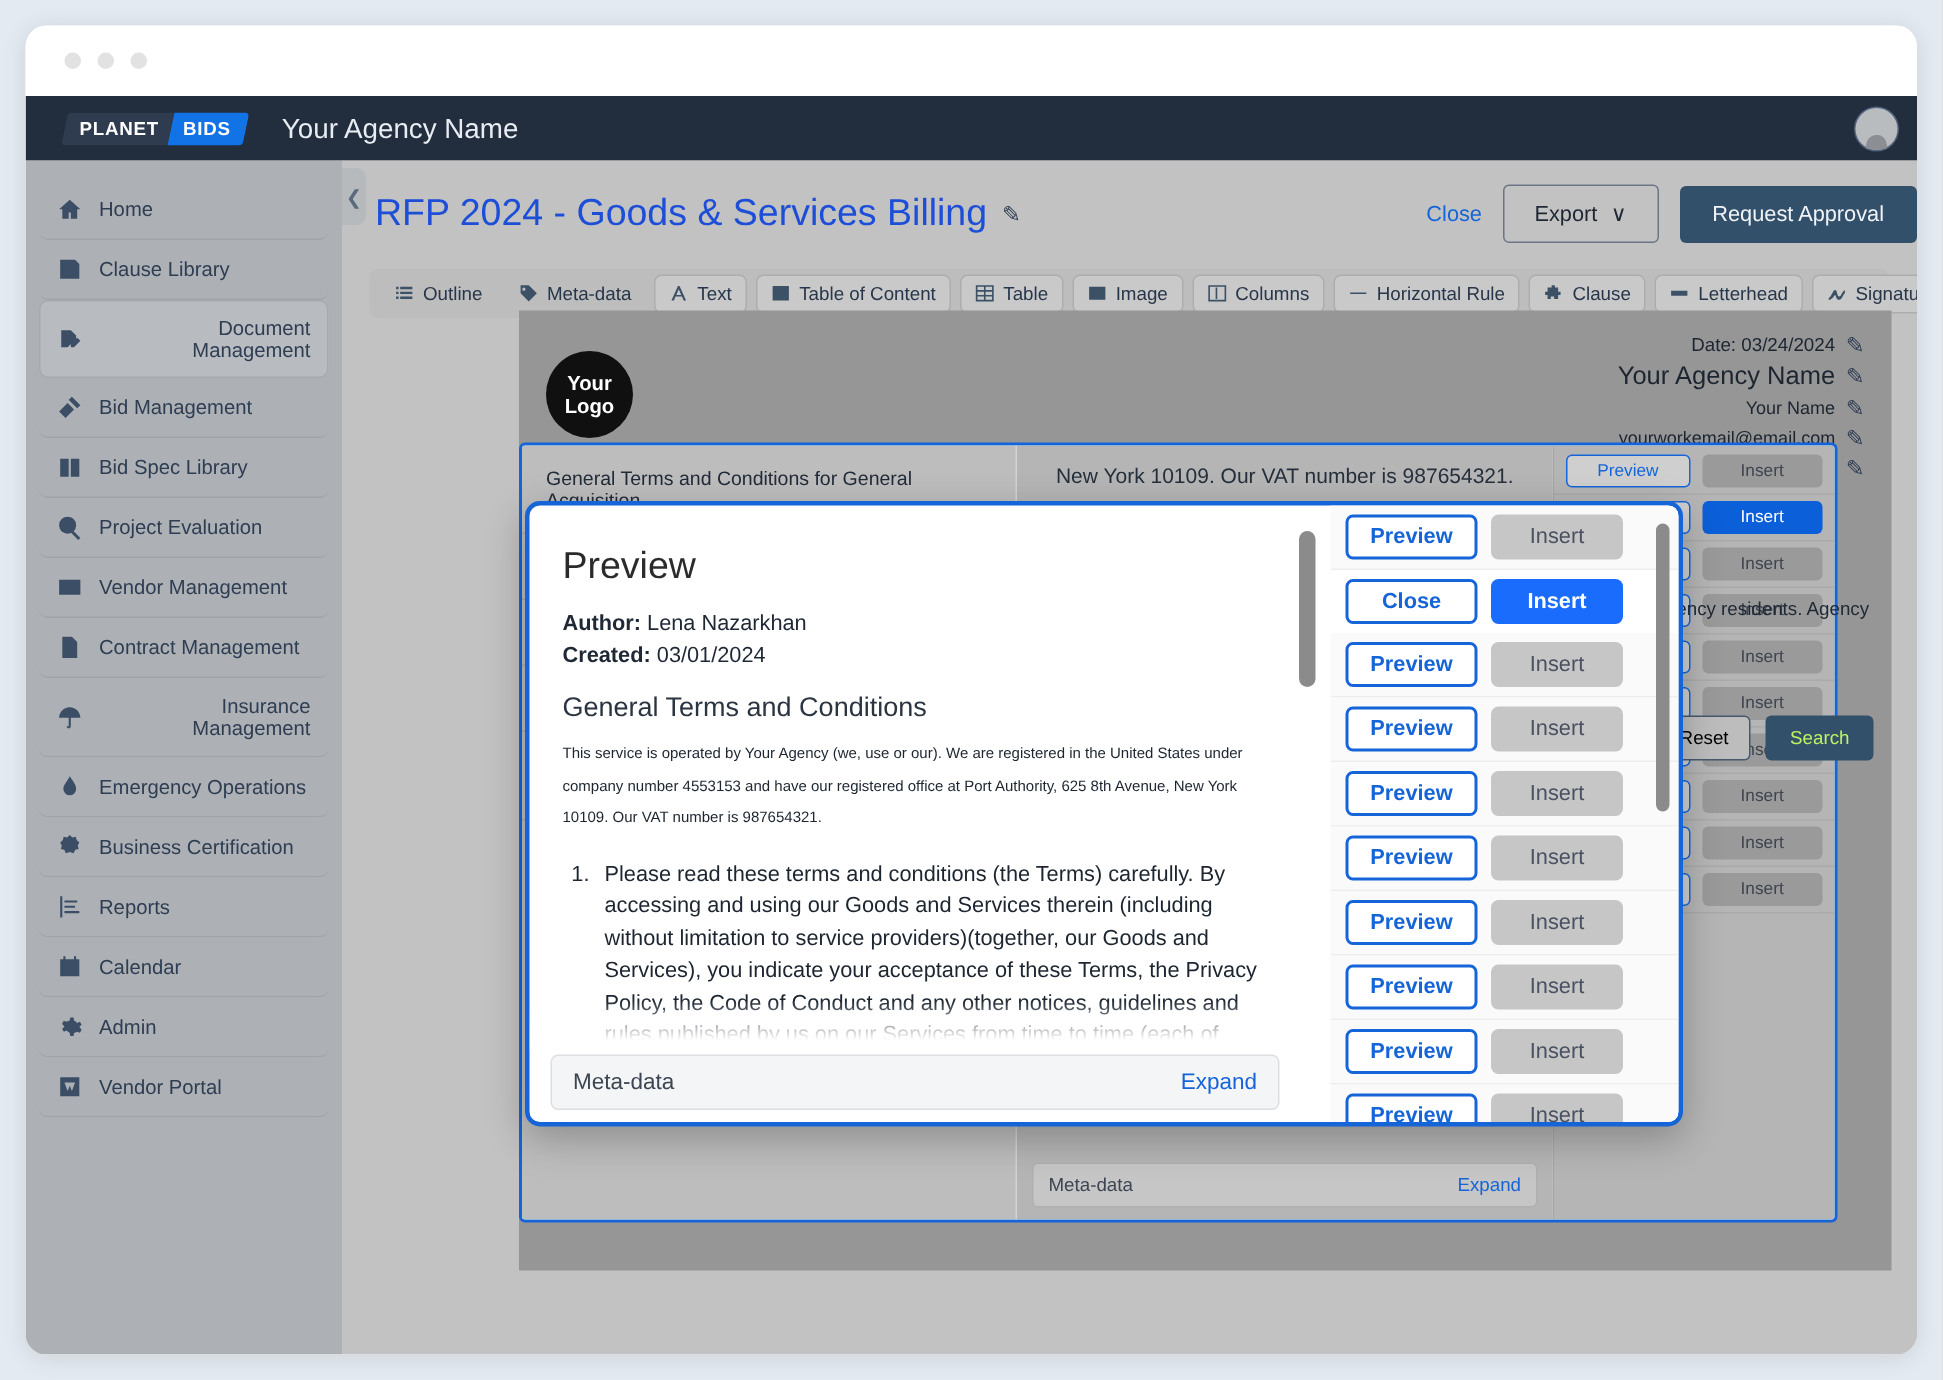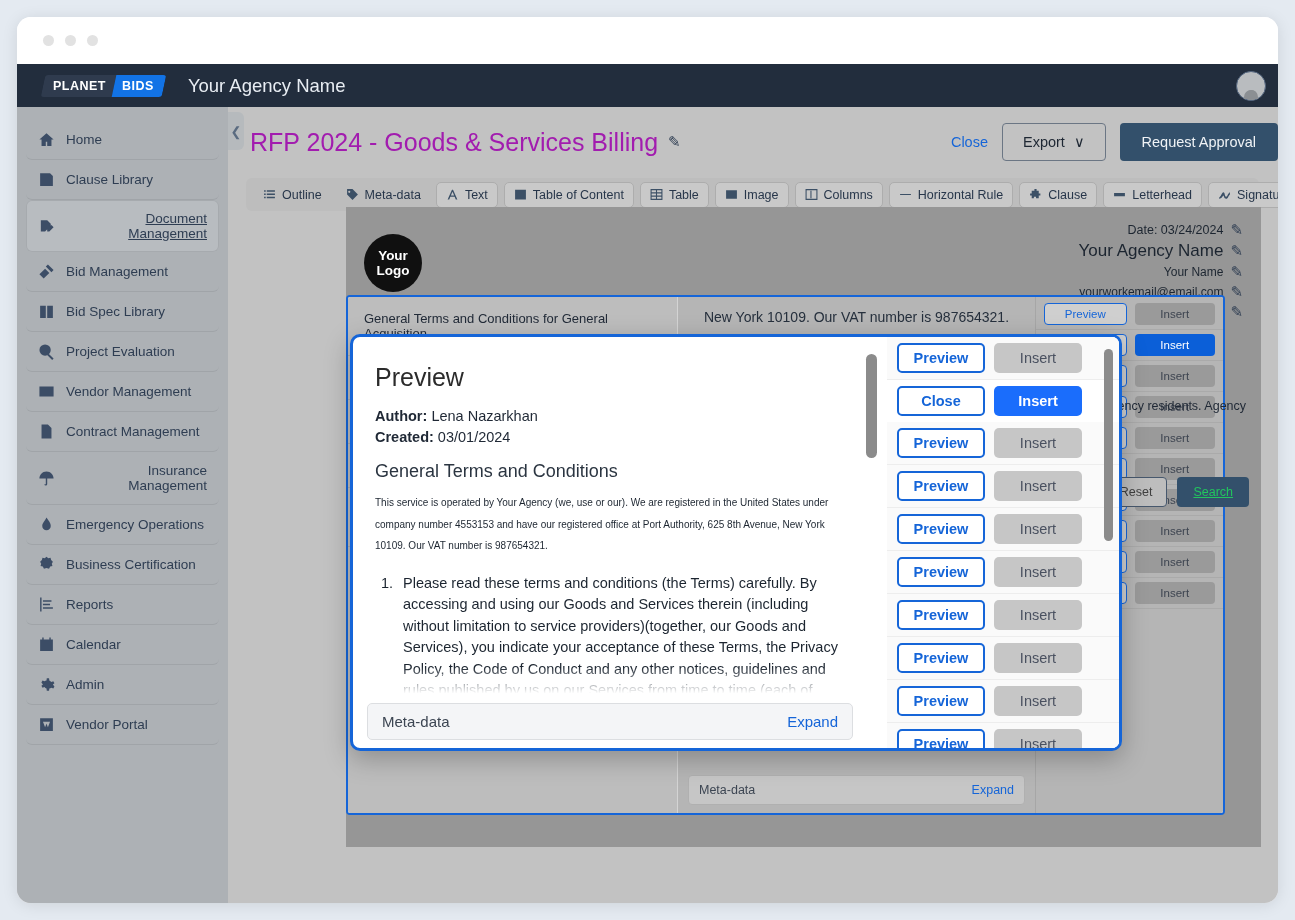--- a/index.html
+++ b/index.html
@@ -69,36 +69,36 @@
     padding-top: 13px; position: relative;
   }
   .nav-item {
     display: flex; align-items: center; gap: 11px;
     margin: 0 9px; padding: 11px 12px;
     font-size: 13.5px; color: #2e3d52;
     border-radius: 6px;
     border-bottom: 1px solid #a0a4a8;
     text-align: right;
   }
-  .nav-item.active { background: #b8bcc0; border-bottom: none; box-shadow: inset 0 0 0 1px #a6aaae; text-decoration: underline; }
+  .nav-item.active { background: #b8bcc0; border-bottom: none; box-shadow: inset 0 0 0 1px #a6aaae; }
   .nav-ico { width: 17px; height: 17px; flex: none; color: #3c4d66; display: block; }
   .nav-ico svg { width: 100%; height: 100%; fill: #3c4d66; display: block; }
 
   
   #main { flex: 1; background: #c2c2c2; position: relative; overflow: hidden; }
   #collapse-tab {
     position: absolute; left: 0; top: 5px; width: 16px; height: 38px;
     background: #b6babd; border-radius: 0 6px 6px 0;
     display: flex; align-items: center; justify-content: center;
     color: #5a6b80; font-size: 13px;
   }
   #page-head {
     display: flex; align-items: center; padding: 16px 0 0 22px; gap: 10px;
   }
-  #page-title { font-size: 25px; color: #a21caf; white-space: nowrap; }
+  #page-title { font-size: 25px; color: #1d4ed8; white-space: nowrap; }
   .pencil { color: #2e3d52; font-size: 15px; }
   #head-actions { margin-left: auto; display: flex; align-items: center; gap: 14px; padding-right: 0; }
   #close-link { color: #1565d8; font-size: 14.5px; }
   #export-btn {
     border: 1px solid #6b7684; background: #c2c2c2; color: #1e2733;
     font-size: 14.5px; padding: 10px 20px; border-radius: 4px;
     display: flex; align-items: center; gap: 9px; white-space: nowrap;
   }
   #approval-btn {
     background: #33506b; color: #f0f3f6; font-size: 14.5px;
@@ -170,22 +170,22 @@
   }
   .btn-row.active .bprev { color: #1565d8; background: #d0d0d0; }
   .btn-row.active .bins { background: #0b5fd8; color: #fff; }
 
   
   #search-row {
     position: absolute; right: 12px; top: 270px;
     display: flex; align-items: center; gap: 10px;
   }
   #search-input { width: 92px; height: 30px; background: #c7c7c7; border: 1px solid #a9a9a9; border-radius: 4px; }
-  #reset-btn { border: 1px solid #47586d; color: #404040; font-size: 12.5px; padding: 7px 14px; border-radius: 4px; background: #bdbdbd; }
-  #search-btn { background: #33506b; color: #22c55e; font-size: 12.5px; padding: 8px 16px; border-radius: 4px; text-decoration: underline; }
+  #reset-btn { border: 1px solid #47586d; color: #000000; font-size: 12.5px; padding: 7px 14px; border-radius: 4px; background: #bdbdbd; }
+  #search-btn { background: #33506b; color: #bef264; font-size: 12.5px; padding: 8px 16px; border-radius: 4px; }
   #bg-text { position: absolute; right: 14px; top: 190px; width: 230px; font-size: 12.5px; color: #1f2835; line-height: 19px; text-align: left; }
 
   
   #modal-backdrop { position: absolute; inset: 0; }
   #modal {
     position: absolute; left: 333px; top: 270px;
     width: 772px; height: 417px;
     background: #ffffff; border: 3px solid #1565d8; border-radius: 10px;
     display: flex; overflow: hidden;
     box-shadow: 0 8px 26px rgba(0,0,0,0.25);

